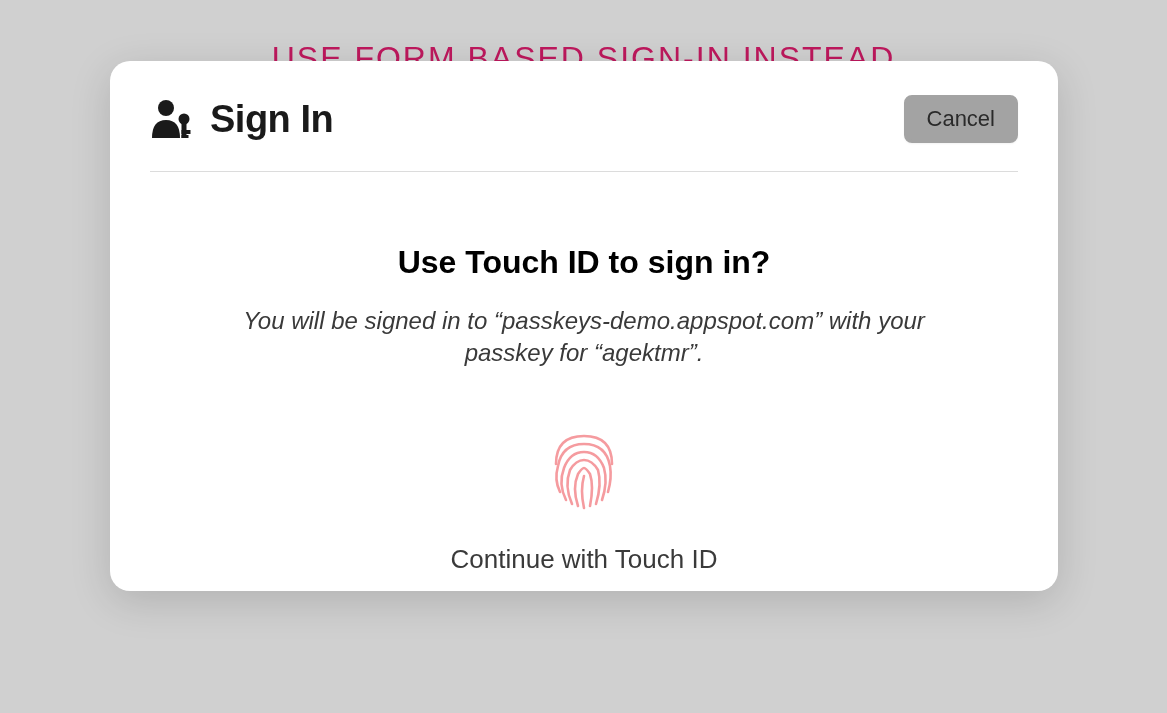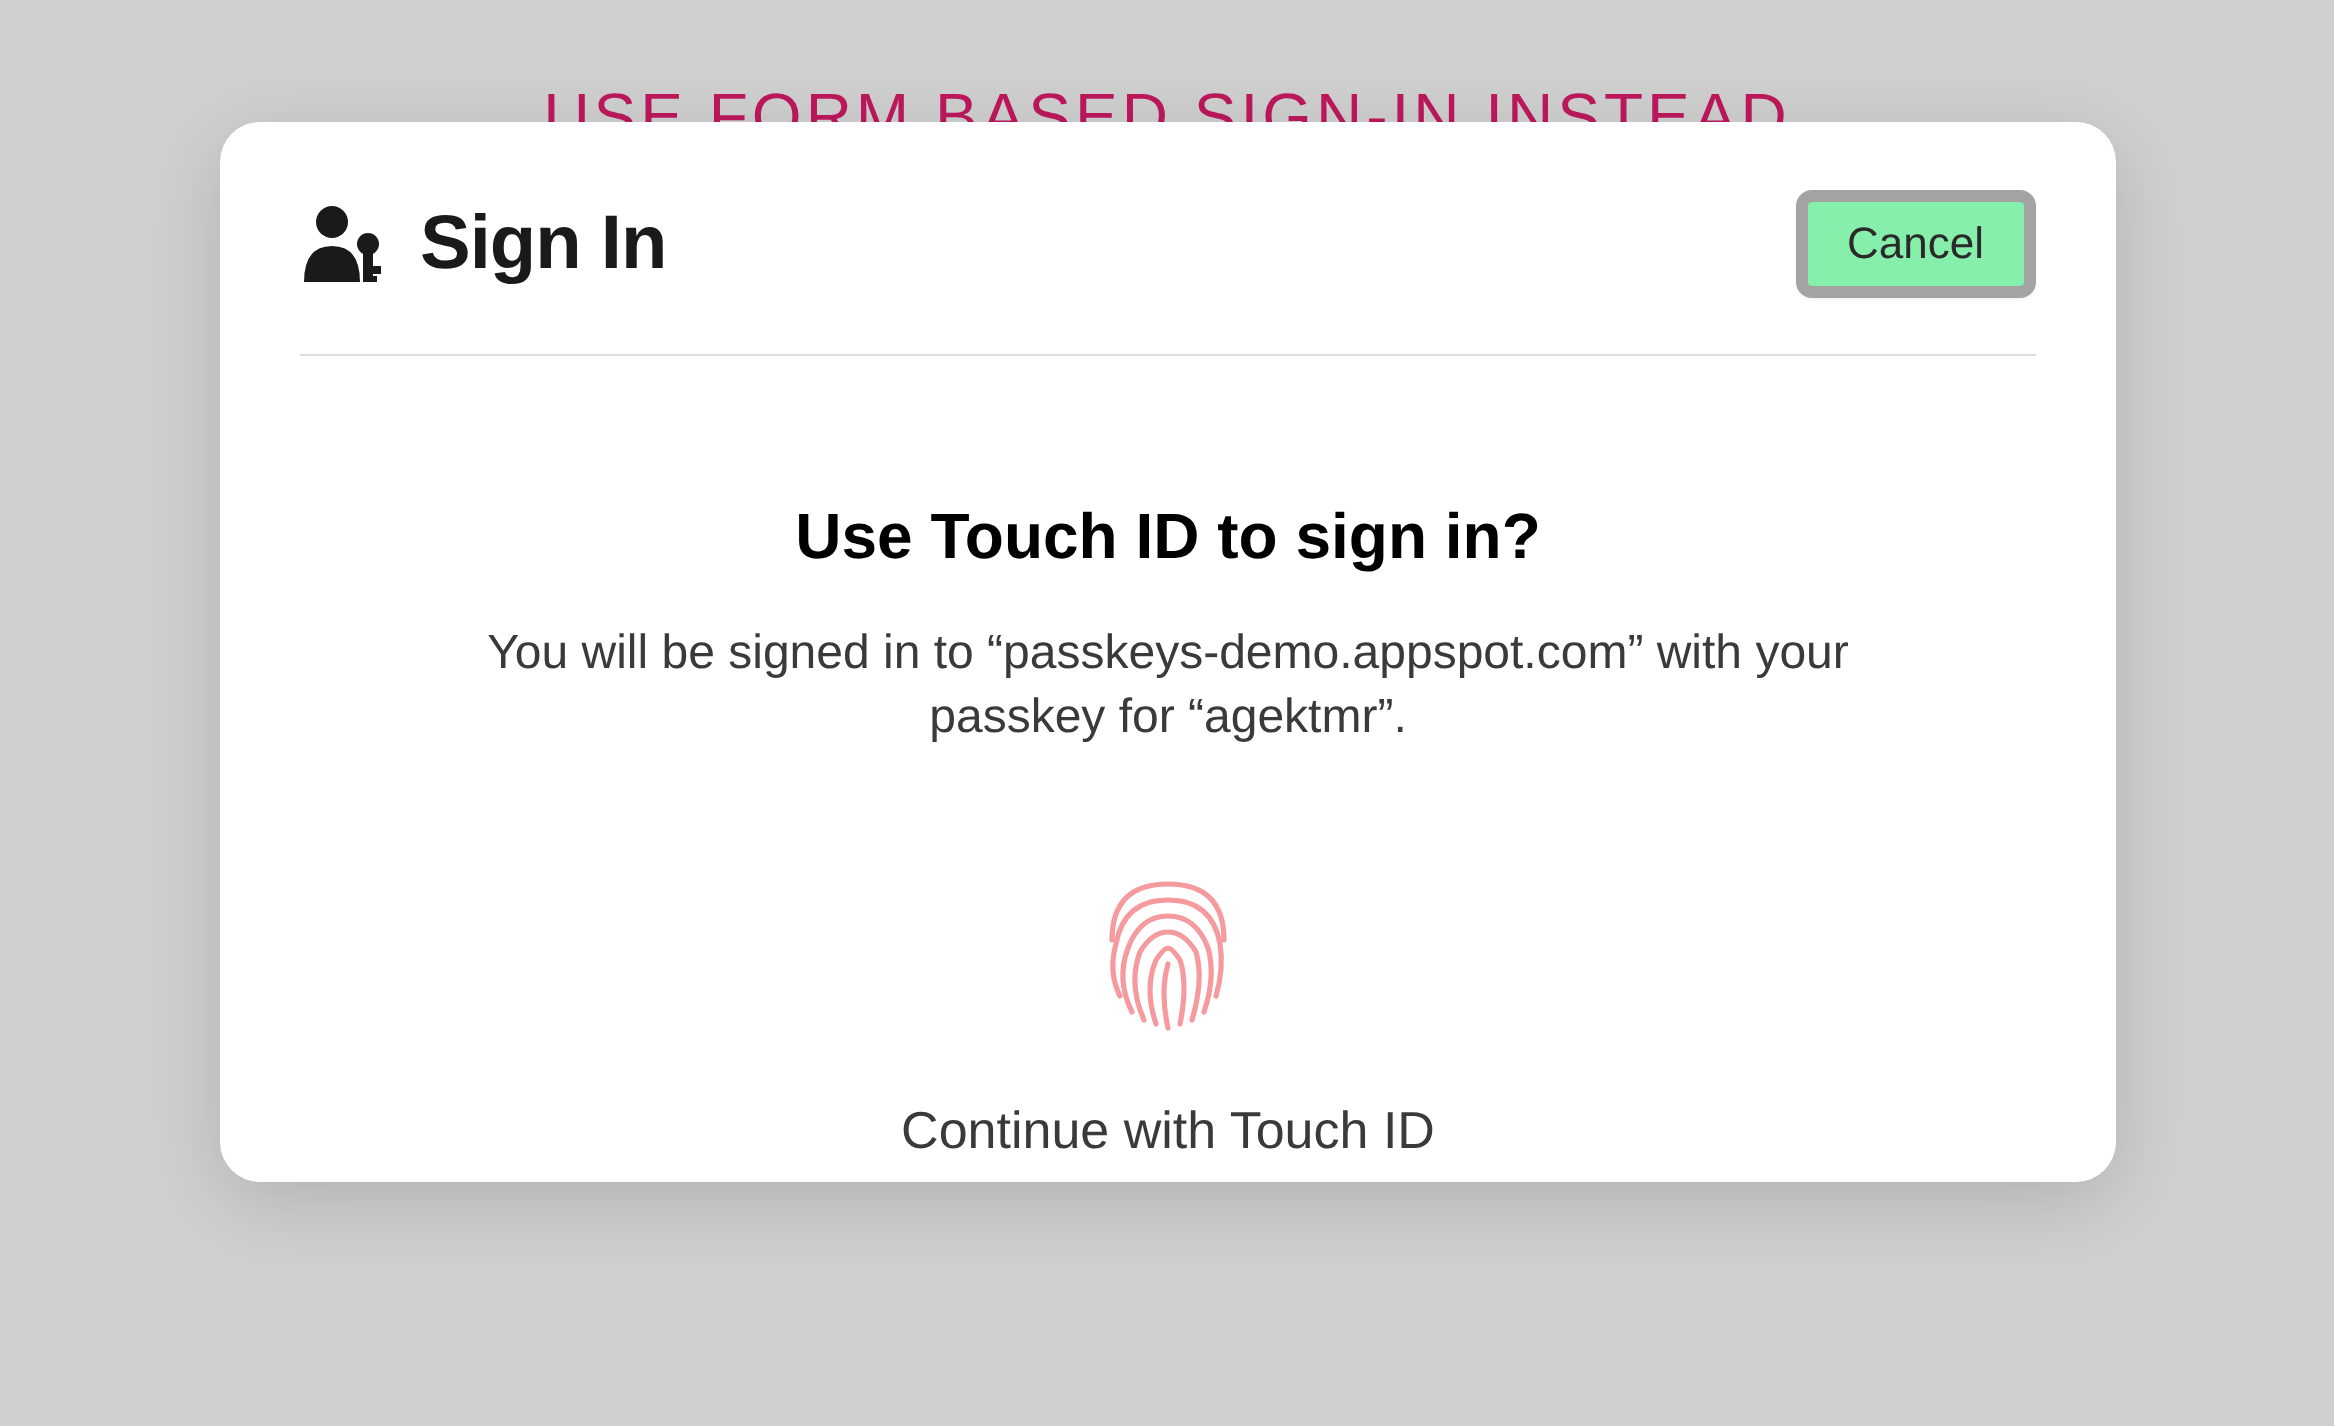--- a/index.html
+++ b/index.html
@@ -54,22 +54,22 @@
       height: 42px;
       position: relative;
     }
     .dialog-title {
       font-size: 38px;
       font-weight: 700;
       color: #1a1a1a;
       letter-spacing: -0.5px;
     }
     .cancel-button {
-      background: #86efac;
-      border: 6px solid #a3a3a3;
+      background: #a3a3a3;
+      border: 3px solid #a3a3a3;
       border-radius: 8px;
       padding: 8px 20px;
       font-size: 22px;
       color: #2a2a2a;
       cursor: pointer;
       box-shadow: 0 1px 2px rgba(0,0,0,0.05);
     }
     .dialog-body {
       text-align: center;
       padding-top: 72px;
@@ -80,20 +80,21 @@
       color: #000000;
       margin-bottom: 24px;
     }
     .prompt-description {
       font-size: 24px;
       font-weight: 400;
       color: #3a3a3a;
       line-height: 1.35;
       max-width: 720px;
       margin: 0 auto 50px auto;
+      font-style: italic;
     }
     .fingerprint-wrapper {
       display: flex;
       justify-content: center;
       margin-bottom: 28px;
     }
     .continue-label {
       font-size: 26px;
       color: #3a3a3a;
       font-weight: 400;

